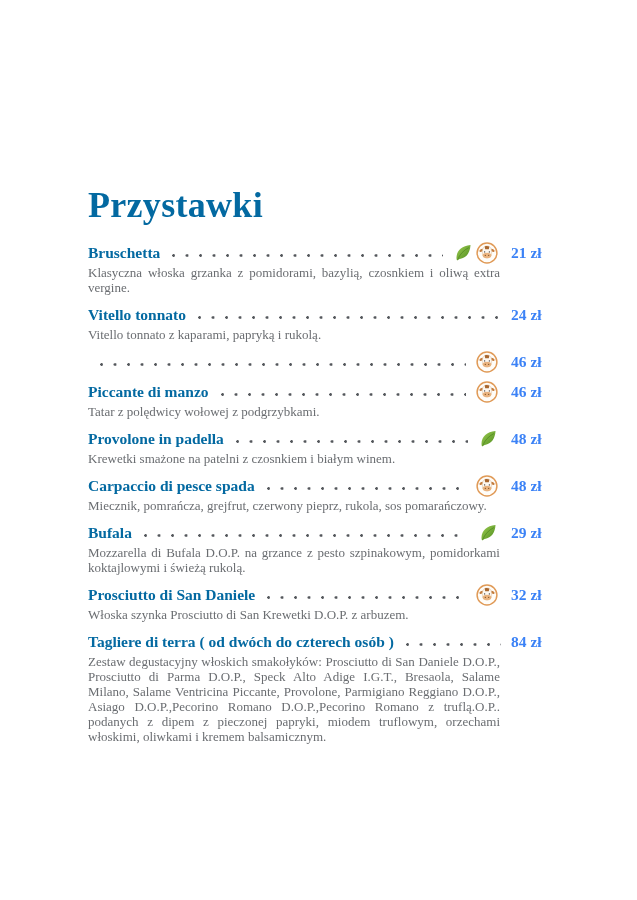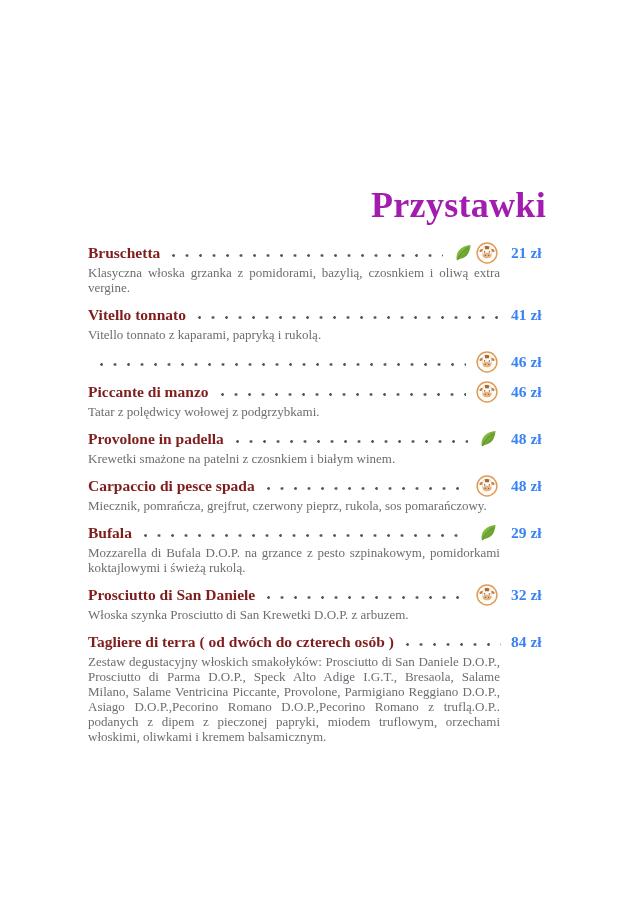--- a/index.html
+++ b/index.html
@@ -5,27 +5,27 @@
   html,body{margin:0;padding:0;background:#ffffff;}
   .page{
     position:relative;
     width:637px;height:900px;
     background:#ffffff;
     overflow:hidden;
     font-family:"Liberation Serif","DejaVu Serif",serif;
   }
   .content{position:absolute;left:88px;top:184px;width:458px;}
   .page-title{
-    font-size:36px;font-weight:700;color:#a21caf;
-    margin:0 0 16px 0;letter-spacing:.3px;text-align:right;
+    font-size:36px;font-weight:700;color:#0369a1;
+    margin:0 0 16px 0;letter-spacing:.3px;
   }
   .menu-item{margin-bottom:9px;}
   .item-row{display:flex;align-items:center;height:21px;}
   .item-name{
-    font-size:15.5px;font-weight:700;color:#7f1d1d;white-space:nowrap;
+    font-size:15.5px;font-weight:700;color:#0369a1;white-space:nowrap;
   }
   .leader{
     flex:1;height:3px;align-self:flex-end;
     margin:0 10px 6px 12px;
     background-image:radial-gradient(circle at 1.5px 1.5px,#54575c 1.25px,rgba(0,0,0,0) 1.5px);
     background-size:13.5px 3px;background-repeat:repeat-x;
     min-width:14px;
   }
   .item-icons{display:flex;align-items:center;gap:3px;flex-shrink:0;margin-right:13px;}
   .item-icons.empty{margin-right:0;width:0;}
@@ -78,21 +78,21 @@
       <span class="item-price">21 zł</span>
     </div>
     <div class="item-desc">Klasyczna włoska grzanka z pomidorami, bazylią, czosnkiem i oliwą extra vergine.</div>
   </div>
 
   <div class="menu-item">
     <div class="item-row">
       <span class="item-name">Vitello tonnato</span>
       <span class="leader"></span>
       <span class="item-icons empty"></span>
-      <span class="item-price">41 zł</span>
+      <span class="item-price">24 zł</span>
     </div>
     <div class="item-desc">Vitello tonnato z kaparami, papryką i rukolą.</div>
   </div>
 
   <div class="menu-item">
     <div class="item-row">
       <span class="leader"></span>
       <span class="item-icons">
   <svg width="22" height="22" viewBox="0 0 24 24">
     <circle cx="12" cy="12" r="10.8" fill="#fffdf9" stroke="#e09a57" stroke-width="1.6"></circle>

